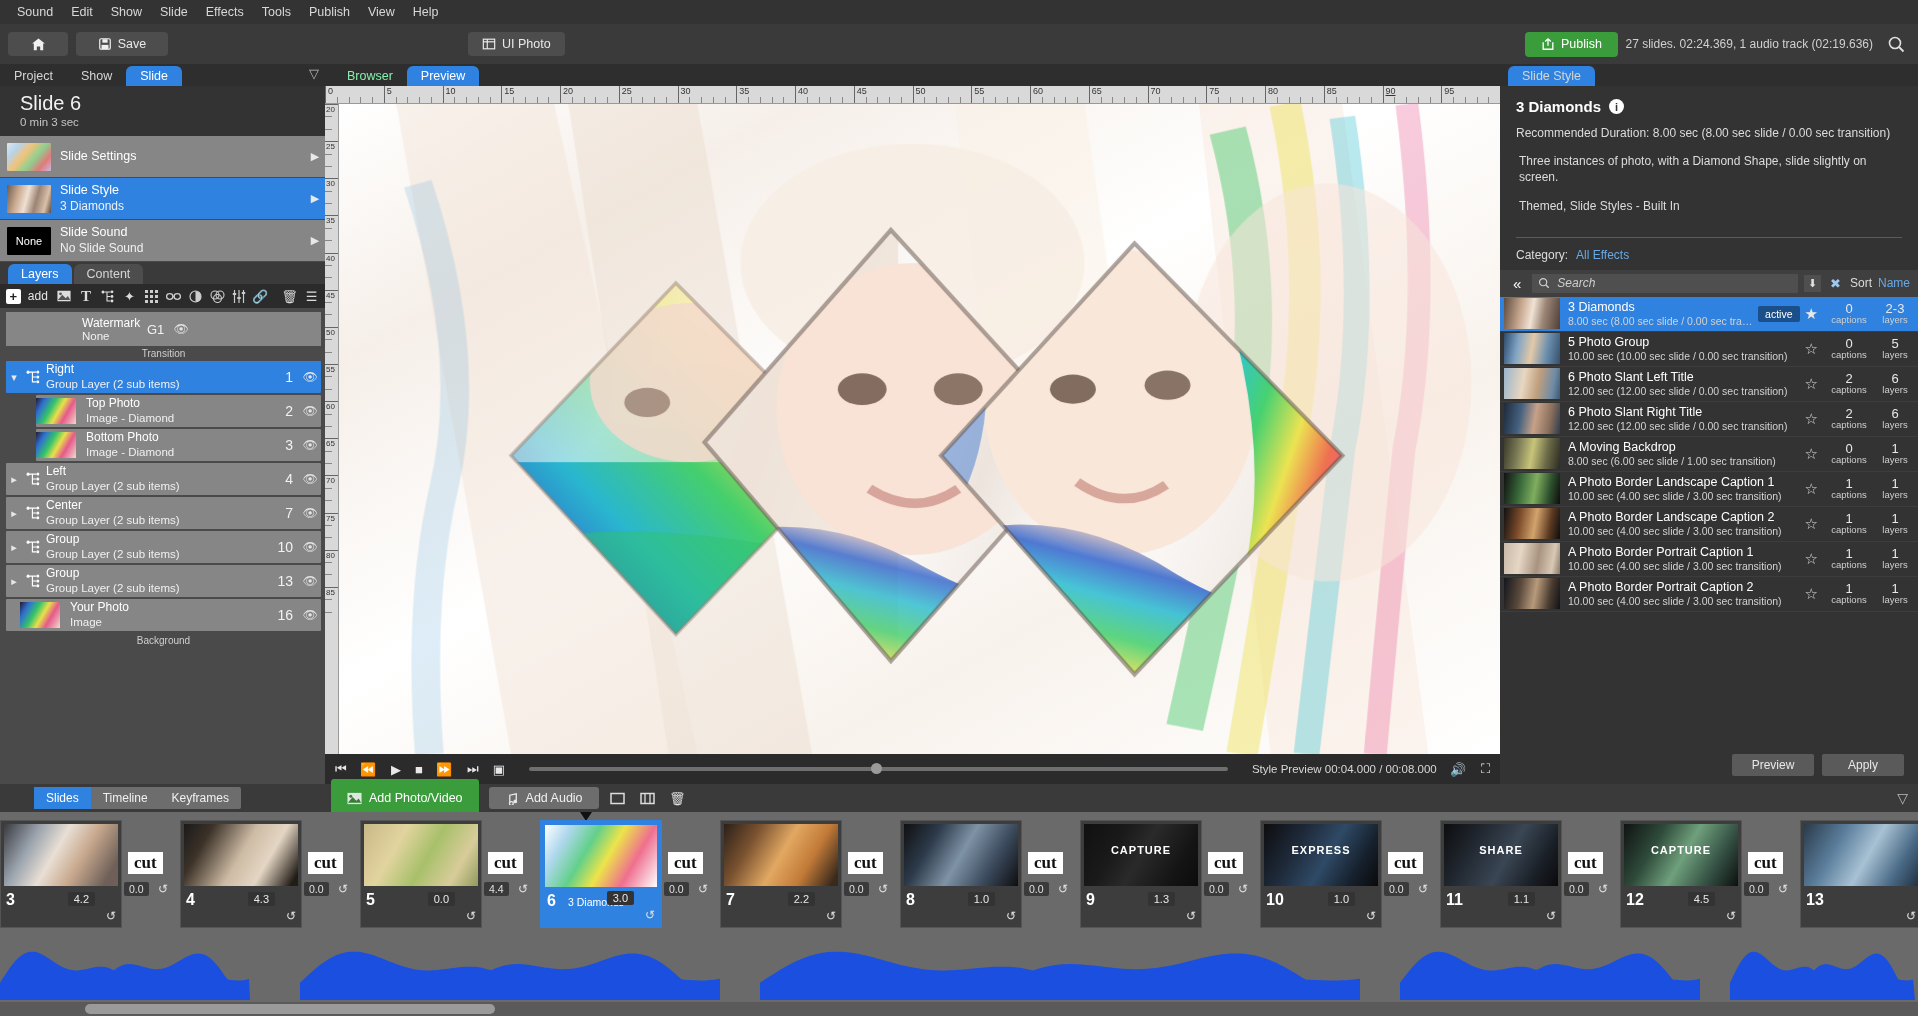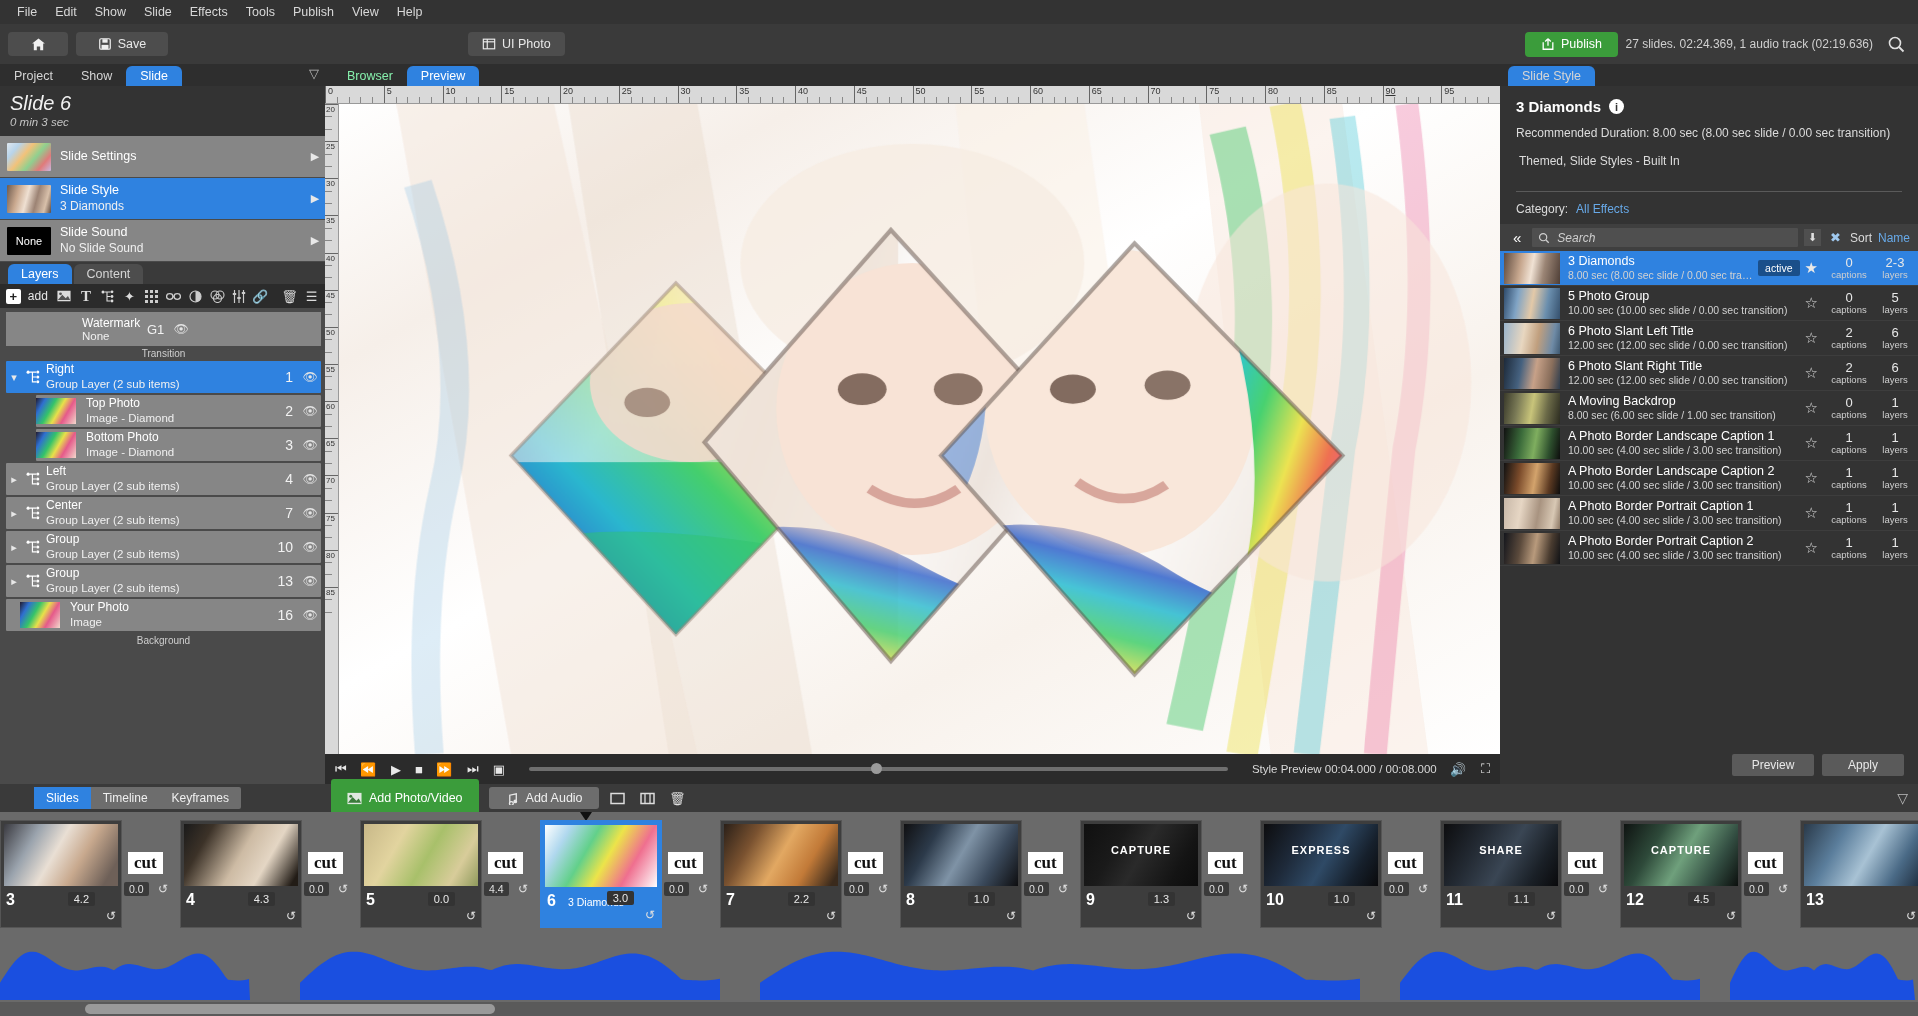--- a/index.html
+++ b/index.html
@@ -50,21 +50,21 @@
   
   .left { width: 325px; background: #3a3a3a; display: flex; flex-direction: column; flex: none; }
   .tabrow { height: 22px; background: #2e2e2e; display: flex; align-items: flex-end; position: relative; }
   .tab {
     height: 20px; padding: 0 14px; font-size: 12.5px; color: #d5d5d5;
     display: flex; align-items: center; border-radius: 6px 6px 0 0; cursor: pointer;
   }
   .tab.active { background: #2f82e0; color: #fff; }
   .chev-down { position: absolute; right: 6px; top: 2px; color: #bbb; font-size: 13px; cursor: pointer; }
 
-  .slide-head { background: #333333; padding: 6px 10px 8px 10px; font-style: italic; }
+  .slide-head { background: #333333; padding: 6px 10px 8px 20px; }
   .slide-head .t { font-size: 20px; color: #f2f2f2; font-weight: 400; line-height: 1.1; }
   .slide-head .s { font-size: 11.5px; color: #c4c4c4; margin-top: 2px; }
 
   .prop-row {
     height: 42px; background: #868686; display: flex; align-items: center; cursor: pointer;
     border-bottom: 1px solid #4a4a4a; position: relative;
   }
   .prop-row.sel { background: #2f82e0; }
   .prop-row .thumb {
     width: 44px; height: 28px; margin: 0 9px 0 7px; flex: none; overflow: hidden; border-radius: 1px;
@@ -241,21 +241,21 @@
     background: #9a9a9a; border-radius: 5px; cursor: pointer; }
   .playhead { position: absolute; top: 0; width: 0; height: 0;
     border-left: 6px solid transparent; border-right: 6px solid transparent; border-top: 9px solid #111; }
 </style>
 </head>
 <body>
 
 <div class="app">
 
   <div class="menubar">
-    <div class="mi">File</div>
+    <div class="mi">Sound</div>
     <div class="mi">Edit</div>
     <div class="mi">Show</div>
     <div class="mi">Slide</div>
     <div class="mi">Effects</div>
     <div class="mi">Tools</div>
     <div class="mi">Publish</div>
     <div class="mi">View</div>
     <div class="mi">Help</div>
   </div>
 
@@ -854,20 +854,21 @@
       <div class="rtabrow">
         <div class="rtab">Slide Style</div>
       </div>
 
       <div class="rinfo">
         <div class="title">
           <span>3 Diamonds</span>
           <span class="info-ico">i</span>
         </div>
         <div class="rec">Recommended Duration: 8.00 sec (8.00 sec slide / 0.00 sec transition)</div>
+        <p>Three instances of photo, with a Diamond Shape, slide slightly on screen.</p>
         <p>Themed, Slide Styles - Built In</p>
       </div>
       <div class="rdivider"></div>
 
       <div class="cat-row">
         <span>Category:</span>
         <span class="val">All Effects</span>
       </div>
 
       <div class="search-row">

